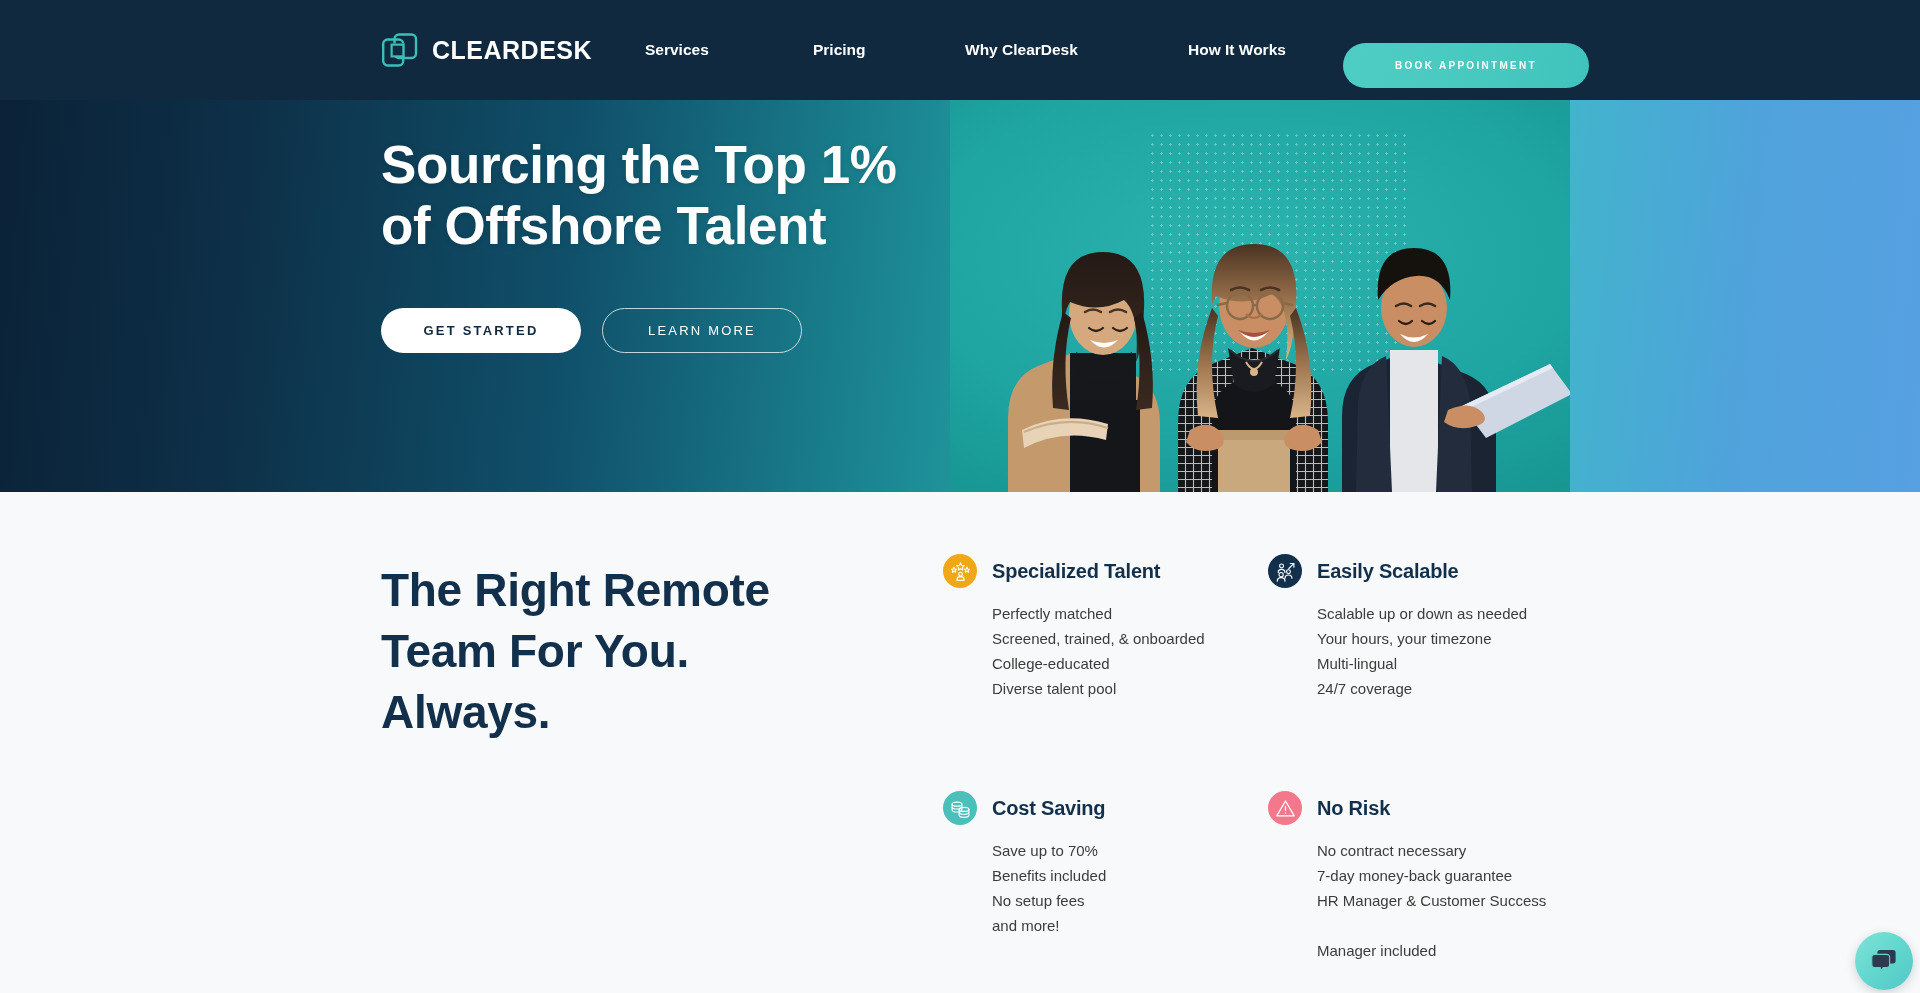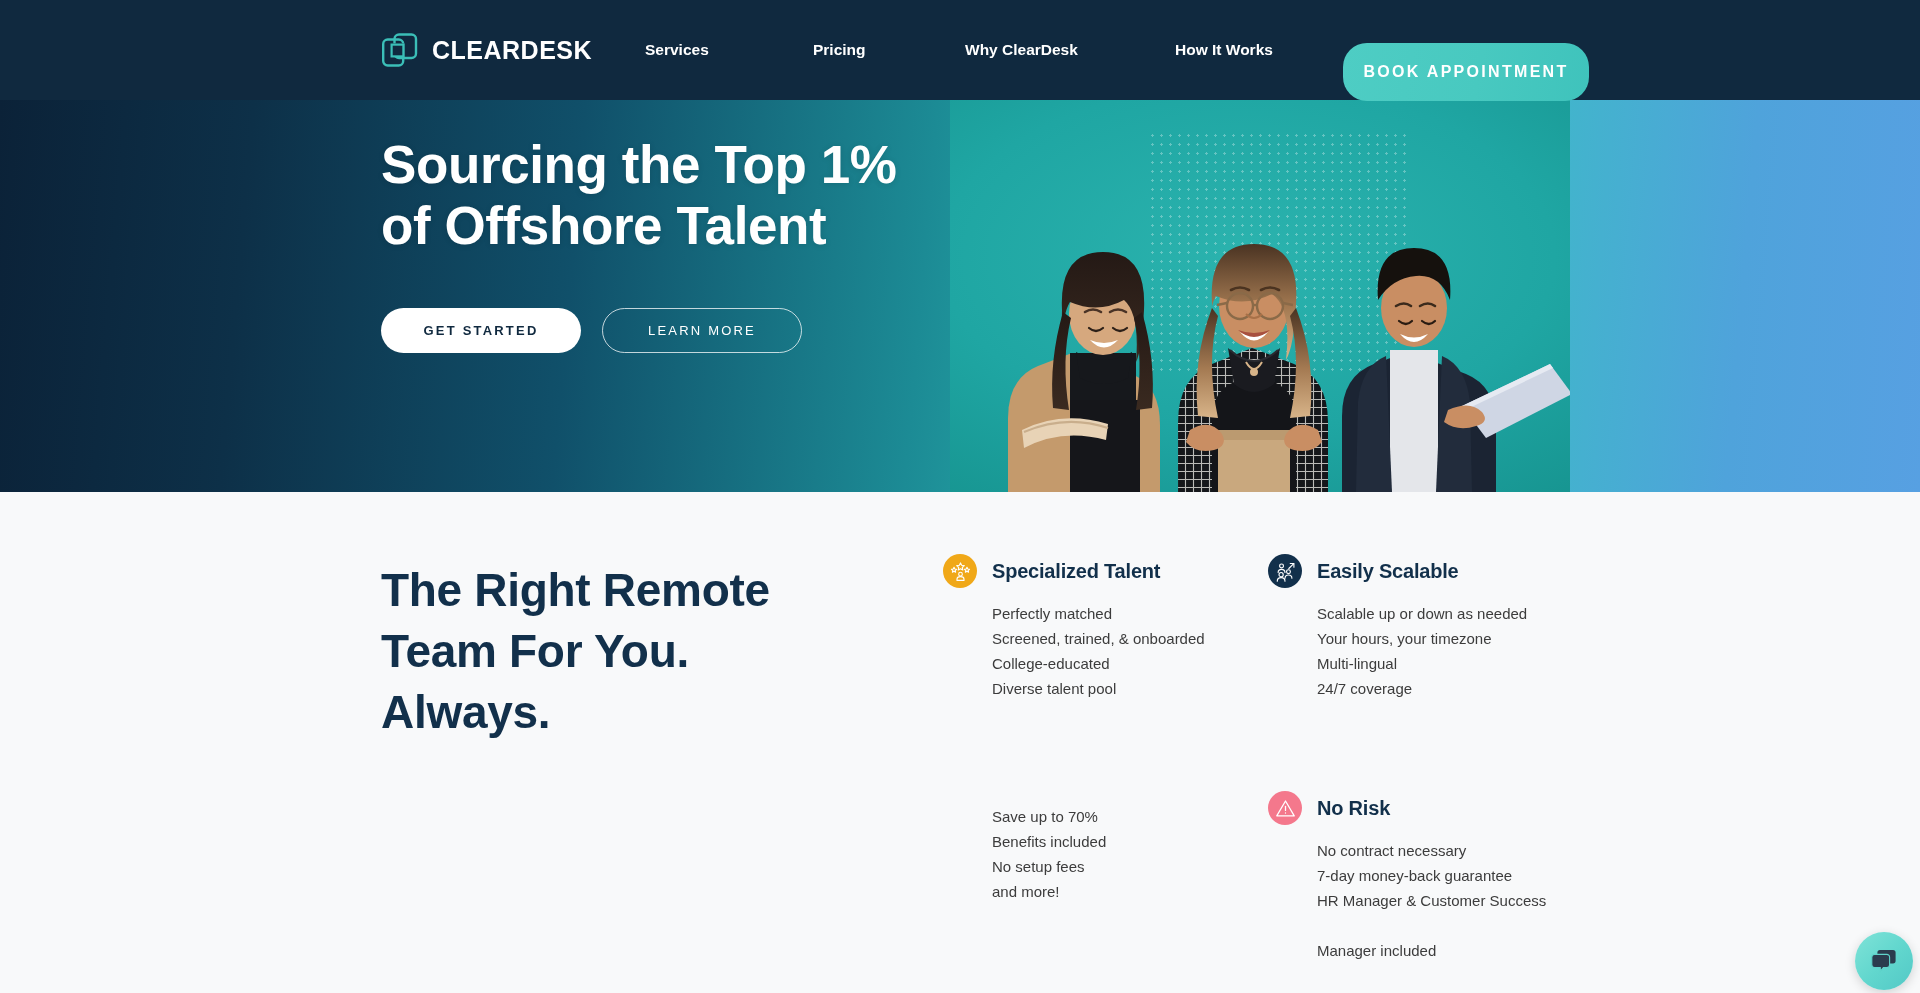--- a/index.html
+++ b/index.html
@@ -30,26 +30,26 @@
   }
   .brand-text .light { font-weight:700; color:#ffffff; }
   .nav { position:absolute; left:630px; display:flex; align-items:center; }
   .nav-item {
     color:#ffffff; font-size:15.5px; font-weight:700;
     white-space:nowrap; cursor:pointer; text-align:center;
   }
   .nav-i0 { position:absolute; left:15px;  }
   .nav-i1 { position:absolute; left:183px; }
   .nav-i2 { position:absolute; left:335px; }
-  .nav-i3 { position:absolute; left:545px; }
+  .nav-i3 { position:absolute; left:558px; }
   .book-btn {
     position:absolute; left:1343px; top:43px;
-    width:246px; height:58px; border-radius:24px;
+    width:246px; height:45px; border-radius:24px;
     background:linear-gradient(100deg,#4ECDC4 0%,#48C9C0 55%,#3FC3BC 100%);
-    color:#ffffff; font-size:16px; font-weight:700;
+    color:#ffffff; font-size:10px; font-weight:700;
     letter-spacing:2.3px;
     display:flex; align-items:center; justify-content:center;
     border:none; cursor:pointer; white-space:nowrap;
   }
 
   
   .hero {
     position:absolute; top:100px; left:0;
     width:1920px; height:392px;
     overflow:hidden;
@@ -329,20 +329,33 @@
       </div>
       <ul class="f-list">
         <li>Scalable up or down as needed</li>
         <li>Your hours, your timezone</li>
         <li>Multi-lingual</li>
         <li>24/7 coverage</li>
       </ul>
     </div>
 
     <div class="feature f2">
+      <div class="feature-head">
+        <div class="f-icon" style="background:#4BBFBA">
+          <svg viewBox="0 0 24 24" fill="none" stroke="#fff" stroke-width="1.25" stroke-linecap="round">
+            <ellipse cx="8" cy="7" rx="5.6" ry="2.3"></ellipse>
+            <path d="M2.4 7v3.2c0 1.3 2.5 2.3 5.6 2.3s5.6-1 5.6-2.3V7"></path>
+            <path d="M2.4 10.5v3.2c0 1.3 2.5 2.3 5.6 2.3s5.6-1 5.6-2.3v-3.2"></path>
+            <ellipse cx="16" cy="13" rx="5.6" ry="2.3"></ellipse>
+            <path d="M10.4 13v3.2c0 1.3 2.5 2.3 5.6 2.3s5.6-1 5.6-2.3V13"></path>
+            <path d="M10.4 16.6v3.2c0 1.3 2.5 2.3 5.6 2.3s5.6-1 5.6-2.3v-3.2"></path>
+          </svg>
+        </div>
+        <div class="f-title">Cost Saving</div>
+      </div>
       <ul class="f-list">
         <li>Save up to 70%</li>
         <li>Benefits included</li>
         <li>No setup fees</li>
         <li>and more!</li>
       </ul>
     </div>
 
     <div class="feature f3">
       <div class="feature-head">

